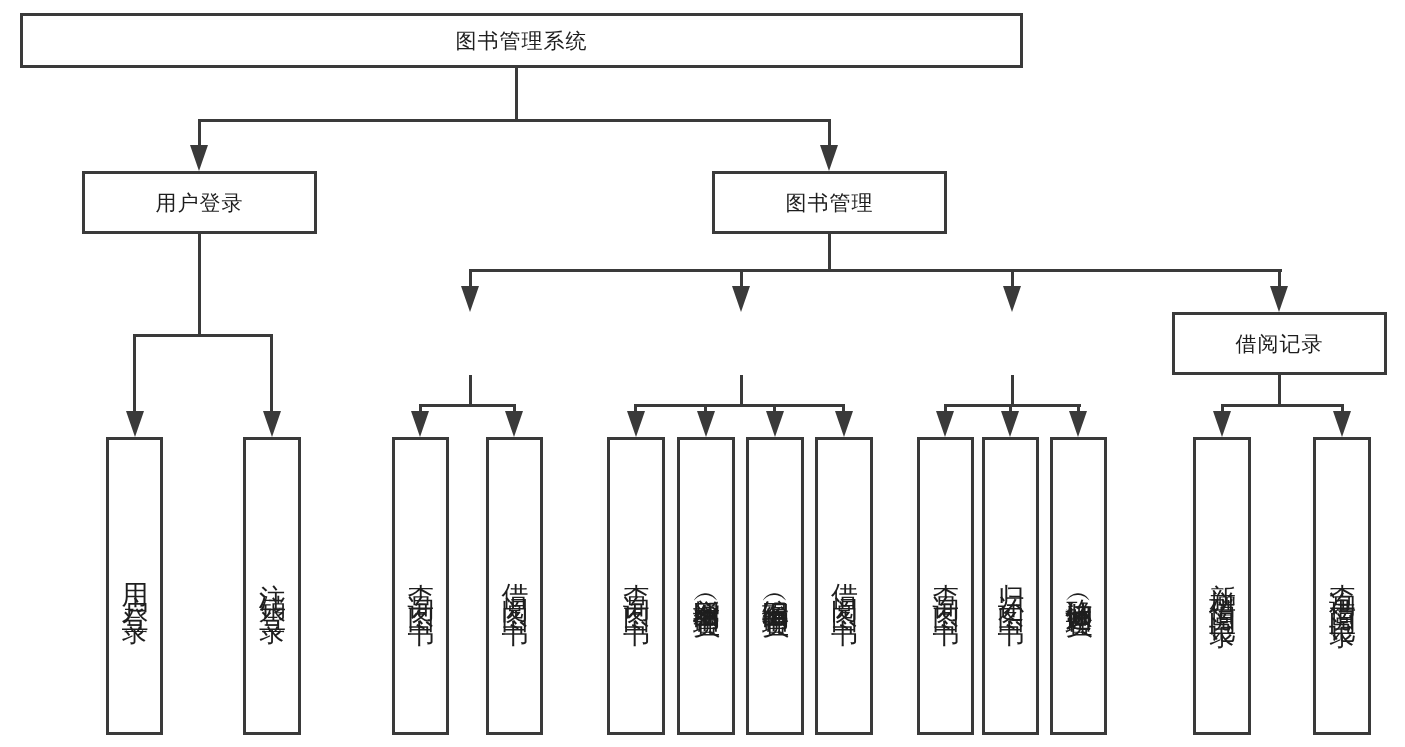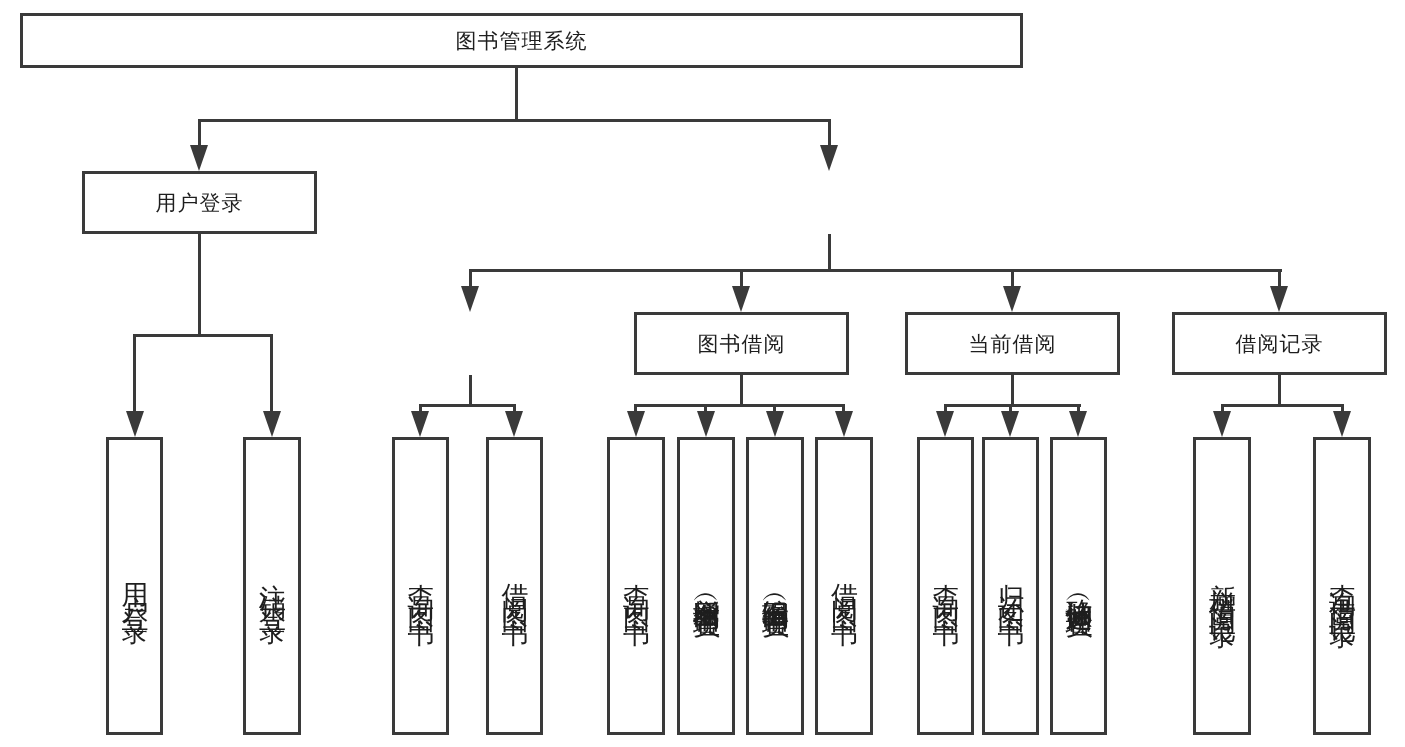--- a/index.html
+++ b/index.html
@@ -101,27 +101,24 @@
   <div class="arrow" style="left:1213px;top:411px"></div>
   <div class="arrow" style="left:1333px;top:411px"></div>
 
   <div class="box" style="left:20px;top:13px;width:1003px;height:55px">
     <span class="h-label">图书管理系统</span>
   </div>
 
   <div class="box" style="left:82px;top:171px;width:235px;height:63px">
     <span class="h-label">用户登录</span>
   </div>
+  <div class="box" style="left:712px;top:171px;width:235px;height:63px">
+    <span class="h-label">图书管理</span>
+  </div>
 
-  <div class="box" style="left:634px;top:312px;width:215px;height:63px">
-    <span class="h-label">图书借阅</span>
-  </div>
-  <div class="box" style="left:905px;top:312px;width:215px;height:63px">
-    <span class="h-label">当前借阅</span>
-  </div>
   <div class="box" style="left:1172px;top:312px;width:215px;height:63px">
     <span class="h-label">借阅记录</span>
   </div>
 
   <div class="box" style="left:106px;top:437px;width:57px;height:298px">
     <span class="v-label ls-wide">用户登录</span>
   </div>
   <div class="box" style="left:243px;top:437px;width:58px;height:298px">
     <span class="v-label ls-wide">注销登录</span>
   </div>

